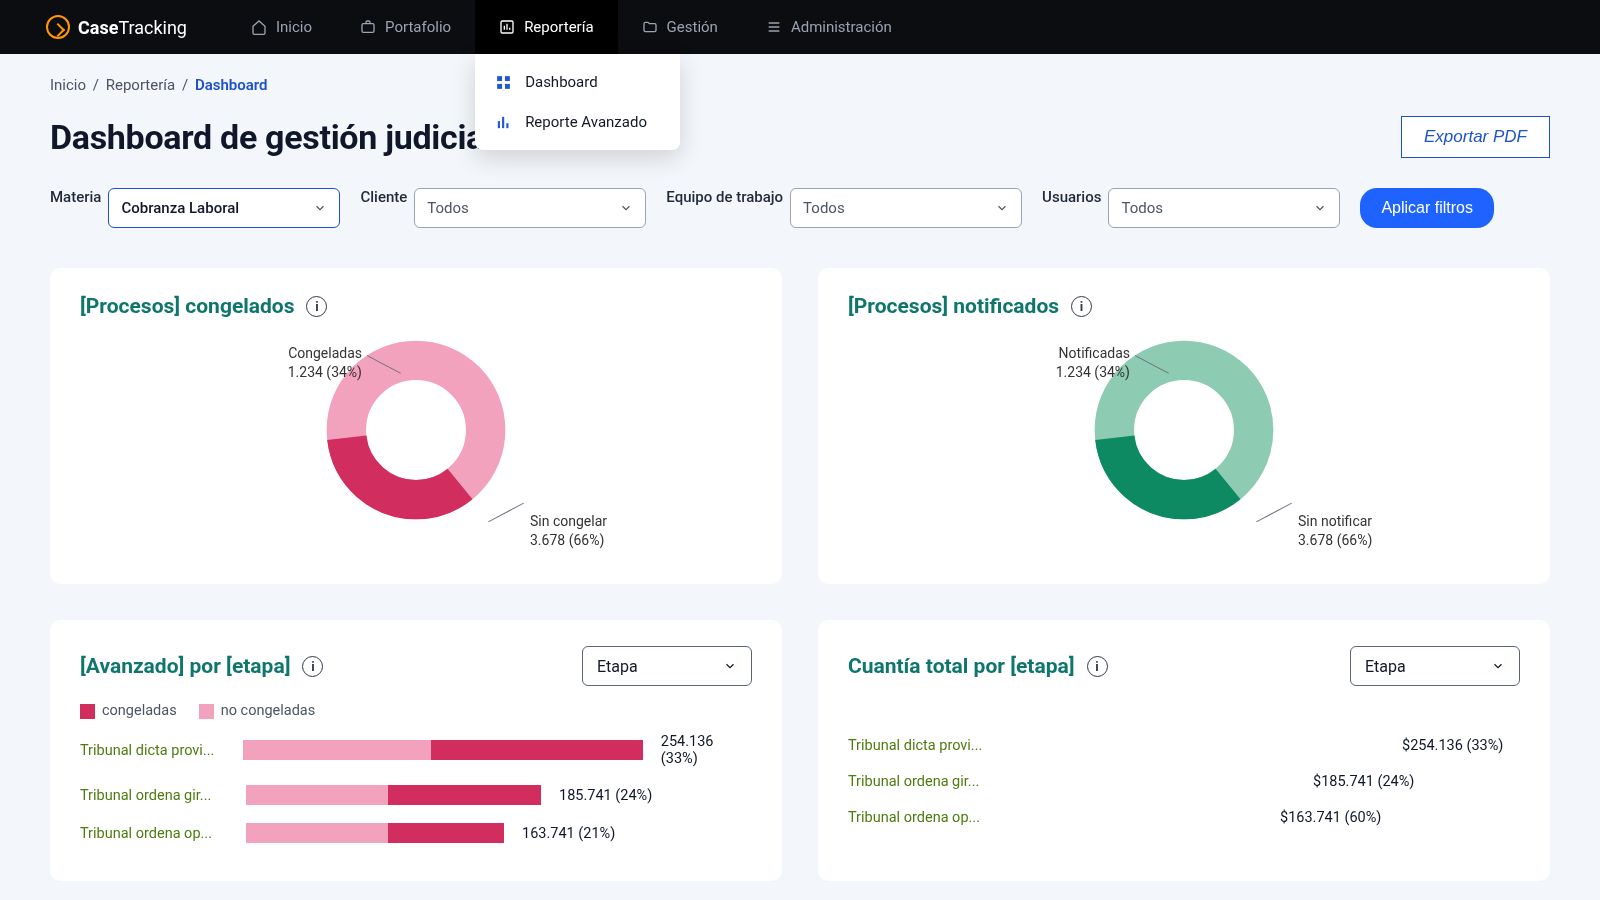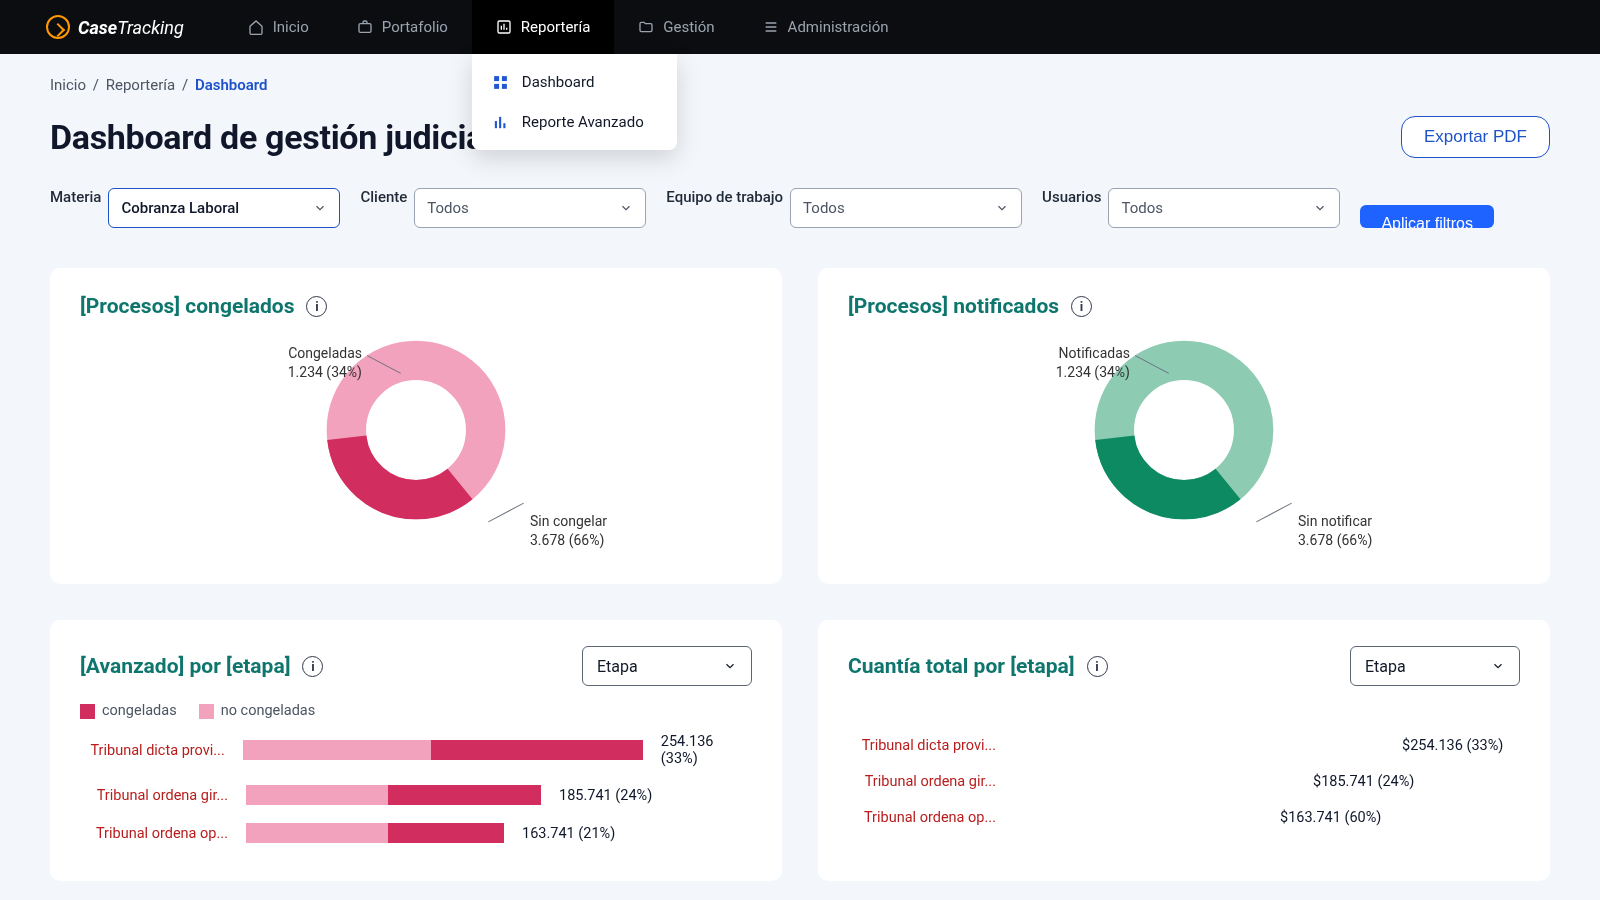--- a/index.html
+++ b/index.html
@@ -1,61 +1,61 @@
 <!DOCTYPE html>
 <html><head>
 <meta charset="utf-8">
 <style>
   * { box-sizing: border-box; margin: 0; padding: 0; }
   body { font-family: -apple-system, BlinkMacSystemFont, "Segoe UI", Roboto, sans-serif; background:#f3f6fb; color:#111827; width:1600px; }
   .topbar { background:#0b0d11; height:54px; display:flex; align-items:center; padding:0 46px; position:relative; }
-  .logo { display:flex; align-items:center; gap:8px; margin-right:40px;font-style:italic;}
+  .logo { display:flex; align-items:center; gap:8px; margin-right:40px;}
   .logo-icon { width:24px; height:24px; border:2.5px solid #ff9900; border-radius:50%; position:relative;}
   .logo-icon::after { content:""; position:absolute; left:5px; top:8px; width:8px; height:8px; border-top:2.5px solid #ff9900; border-right:2.5px solid #ff9900; transform:rotate(45deg);}
   .logo-text { font-weight:700; font-size:18px; color:#fff; }
   .logo-text .light { font-weight:400;}
   .nav { display:flex; align-items:stretch; height:54px;}
   .nav-item { display:flex; align-items:center; gap:9px; padding:0 24px; color:#9ba3af; font-size:15px; cursor:pointer; position:relative;}
   .nav-item.active { background:#000; color:#fff; }
   .nav-icon { width:16px; height:16px; display:inline-flex;}
   .dropdown { position:absolute; top:54px; left:0; background:#fff; border-radius:0 0 8px 8px; box-shadow:0 8px 24px rgba(0,0,0,.15); padding:8px 0; min-width:205px; z-index:20;}
   .dropdown-item { display:flex; align-items:center; gap:13px; padding:11px 20px; font-size:15px; color:#111827; cursor:pointer;}
   .dropdown-item .dicon { width:17px; height:17px; display:inline-flex; color:#2058d4;}
   .page { padding:22px 50px 40px;}
   .breadcrumb { font-size:15px; color:#4b5563; margin-bottom:22px;}
   .breadcrumb .sep { margin:0 3px;}
   .breadcrumb .current { color:#1e52c9; font-weight:600;}
   .title-row { display:flex; justify-content:space-between; align-items:center; margin-bottom:30px;}
   .page-title { font-size:34px; font-weight:700; color:#10172a; letter-spacing:-0.3px;}
-  .export-btn { border:1.5px solid #1e52c9; color:#1e52c9; background:#fff; border-radius:14px; padding:10px 22px; font-size:17px; font-weight:500; cursor:pointer;}
+  .export-btn { border:1.5px solid #1e52c9; color:#1e52c9; background:#fff; border-radius:0; padding:10px 22px; font-size:17px; font-weight:500; cursor:pointer;font-style:italic;}
   .filters { display:flex; gap:20px; align-items:flex-end; margin-bottom:40px;}
   .filter { display:flex; gap:7px;}
   .filter-label { font-size:15px; font-weight:500; color:#1f2937;}
   .select { width:232px; height:40px; border:1px solid #9aa3b2; border-radius:6px; background:#fff; display:flex; align-items:center; justify-content:space-between; padding:0 12px; font-size:15px; color:#4b5563; cursor:pointer;}
   .select.active { border-color:#1e52c9;padding-left:12px;}
   .select.selected .sel-text { color:#10172a; font-weight:500;}
   .chip { background:#cfe1fb; color:#153a8a; border-radius:14px; padding:3px 8px; font-size:14px; display:inline-flex; align-items:center; gap:6px;}
   .chip-x { font-size:15px; line-height:1; cursor:pointer; color:#153a8a;}
   .chev { width:14px; height:14px; display:inline-flex;}
-  .apply-btn { background:#1e62ff; color:#fff; border:none; border-radius:6px; padding:10px 21px; font-size:16px; font-weight:500; cursor:pointer; height:23px;}
+  .apply-btn { background:#1e62ff; color:#fff; border:none; border-radius:17px; padding:10px 21px; font-size:16px; font-weight:500; cursor:pointer; height:40px;}
   .grid { display:grid; grid-template-columns:1fr 1fr; gap:36px;}
   .card { background:#fff; border-radius:10px; padding:26px 30px 20px;}
   .card-title-row { display:flex; align-items:center; gap:12px; margin-bottom:16px;}
   .card-title { font-size:21px; font-weight:700; color:#0f766e;}
   .info-icon { width:21px; height:21px; border:1.7px solid #303848; border-radius:50%; display:inline-flex; align-items:center; justify-content:center; font-size:13px; font-weight:700; color:#303848; cursor:pointer;}
   .card-title-row .right-sel { margin-left:auto; width:170px; height:40px; border:1.5px solid #5b6574; border-radius:6px; display:flex; align-items:center; justify-content:space-between; padding:0 14px; font-size:16px; color:#111827; cursor:pointer;}
   .donut-wrap { display:flex; justify-content:center; position:relative; height:230px;}
   .donut { width:184px; height:184px; margin-top:4px;}
   .dlabel { position:absolute; font-size:14px; color:#333; line-height:1.35; text-align:right;}
   .dlabel.right { text-align:left;}
   .dline { position:absolute; border-top:1px solid #6b7280;}
   .legend { display:flex; gap:22px; font-size:14.5px; color:#4b5563; margin:6px 0 14px;}
   .lg-swatch { width:15px; height:15px; display:inline-block; margin-right:7px; vertical-align:middle;}
   .bar-row { display:flex; align-items:center; gap:18px; margin-bottom:18px;}
-  .bar-label { width:148px; font-size:14.5px; color:#b91c1c; white-space:nowrap; overflow:hidden; text-overflow:ellipsis;text-align:right;}
+  .bar-label { width:148px; font-size:14.5px; color:#4d7c0f; white-space:nowrap; overflow:hidden; text-overflow:ellipsis;}
   .bar-track { flex:0 0 400px; height:20px; display:flex;}
   .bar-track-blue { flex:0 0 370px; height:18px;}
   .bar-a { background:#f3a2bd; height:100%;}
   .bar-b { background:#d12d5e; height:100%;}
   .bar-c { background:#1e3fcd; height:100%;}
   .bar-val { font-size:14.5px; color:#0f172a;}
 </style>
 </head>
 <body>
 

